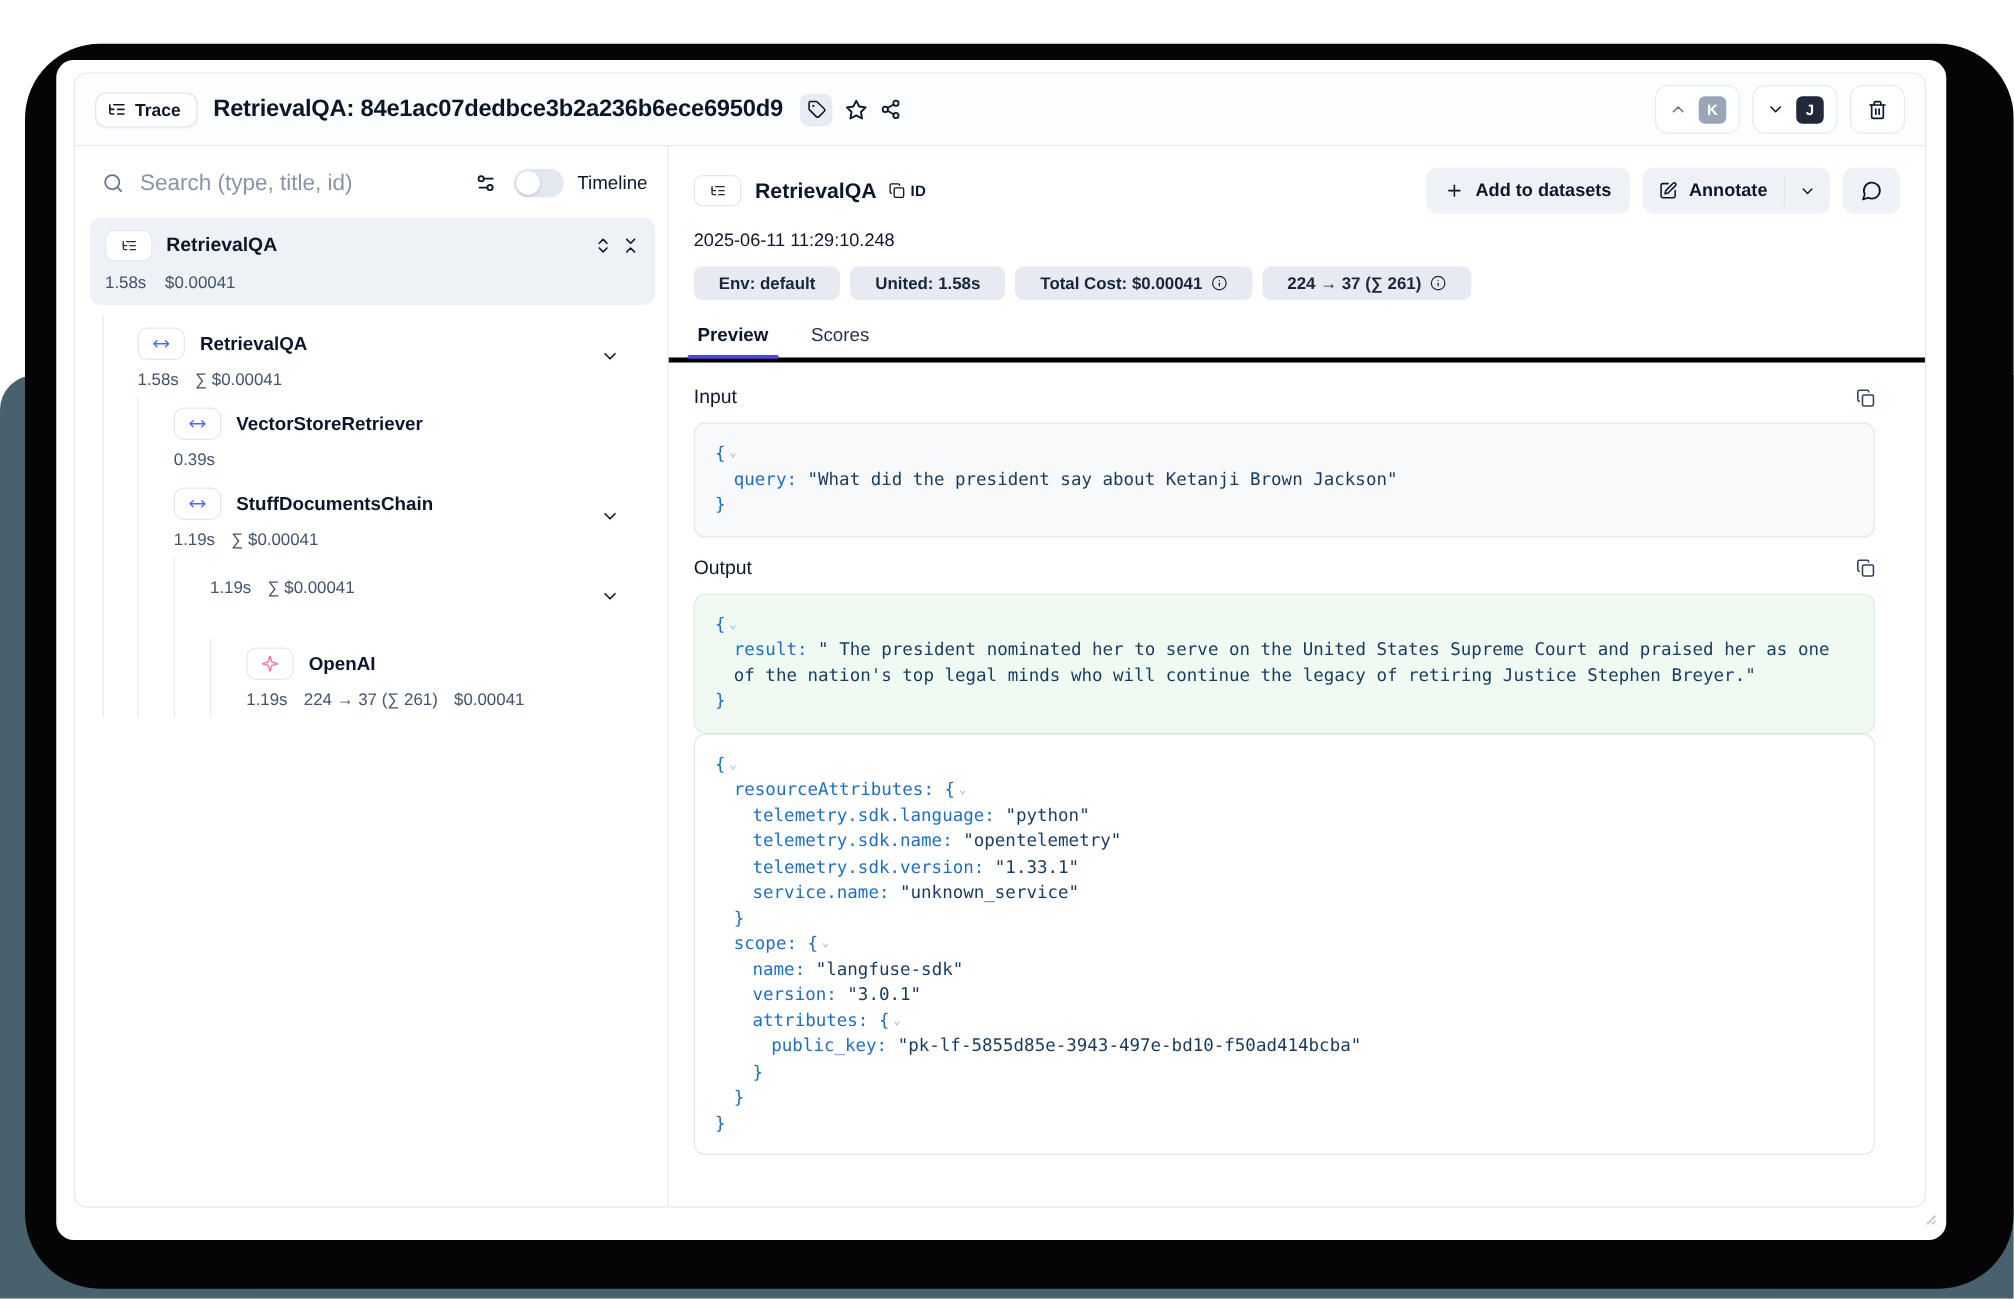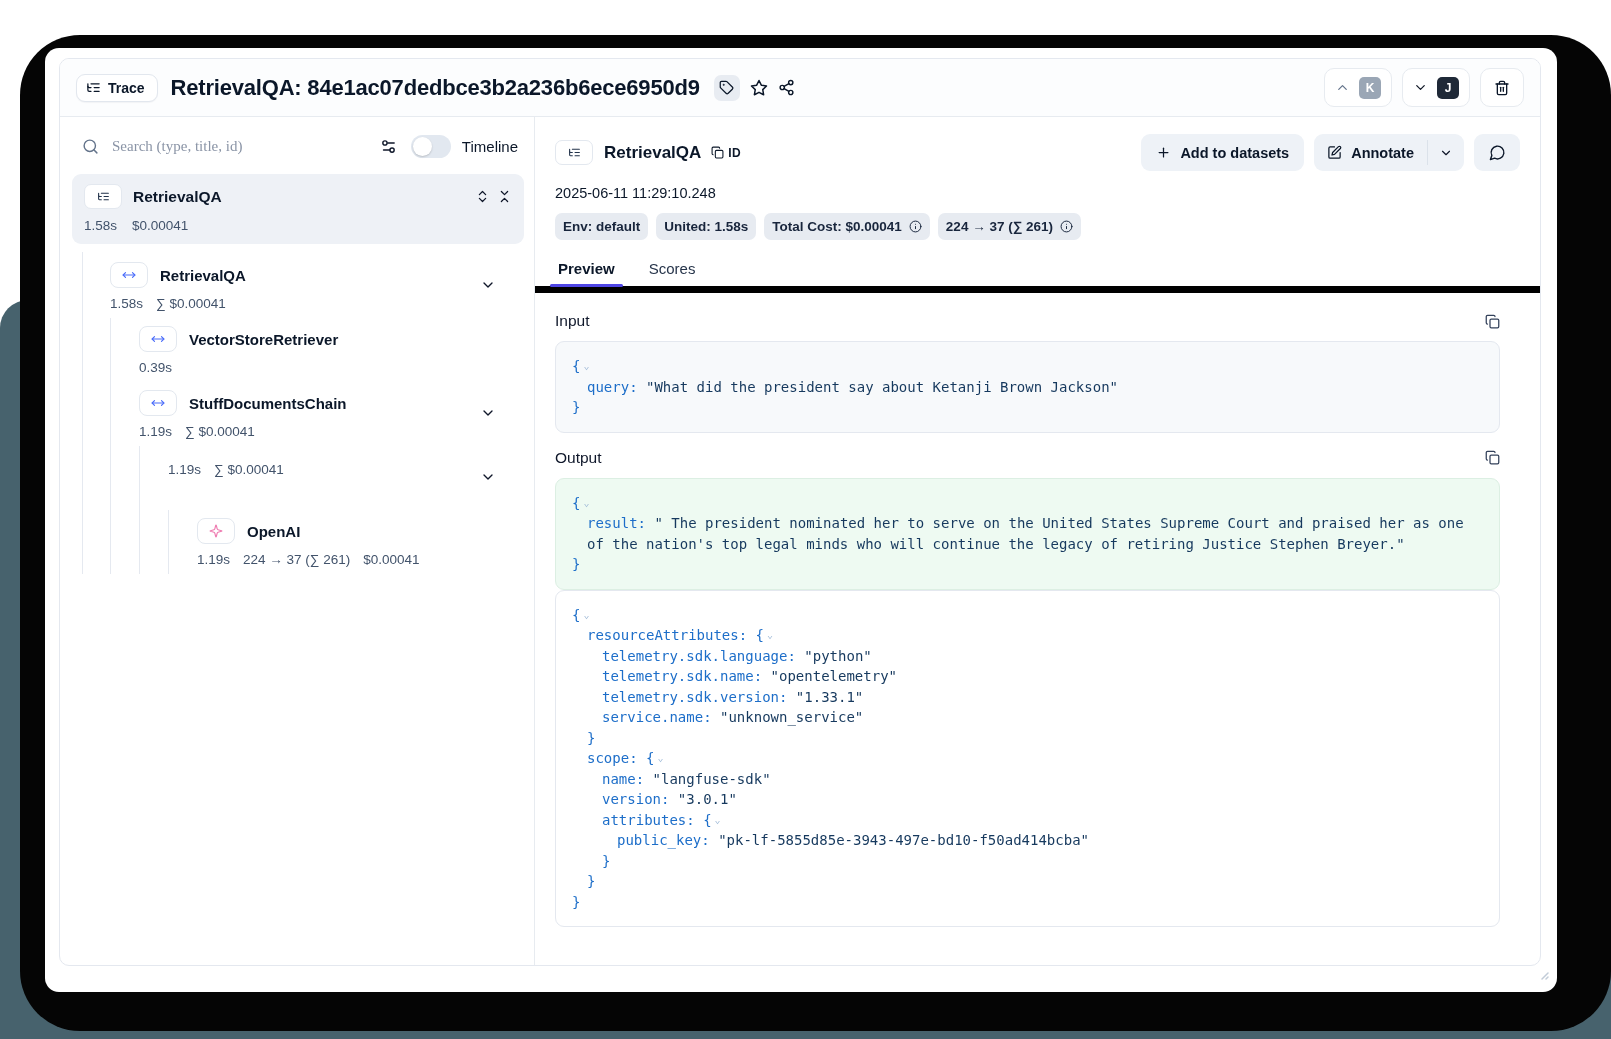--- a/index.html
+++ b/index.html
@@ -15,39 +15,39 @@
   .resize-handle{position:absolute;right:8px;bottom:12px;color:#c2ccd8}
 
   
   .card{position:absolute;left:14px;top:10px;right:16px;bottom:26px;border:1px solid #e4e8ef;border-radius:10px;
         background:#fff;display:flex;flex-direction:column;overflow:hidden}
 
   
   .app-header{height:57px;flex:0 0 57px;display:flex;align-items:center;padding:0 16px;border-bottom:1px solid #e7ebf0;background:#fcfdfe}
   .trace-pill{display:flex;align-items:center;gap:7px;padding:5px 12px 5px 9px;border:1px solid #e2e7ee;border-radius:9px;
               background:#fff;box-shadow:0 1px 1px rgba(15,23,42,.04);font-weight:700;font-size:14px;color:#0b1729}
-  .app-title{font-size:22px;font-weight:700;margin-left:13px;letter-spacing:-.2px;white-space:nowrap}
+  .app-title{font-size:19px;font-weight:700;margin-left:13px;letter-spacing:-.2px;white-space:nowrap}
   .hdr-ic{margin-left:10px;color:#0b1729;cursor:pointer;display:flex;align-items:center;justify-content:center}
   .tag-chip{background:#e8ecf2;border-radius:7px;width:26px;height:26px;margin-left:14px}
   .hdr-right{margin-left:auto;display:flex;gap:10px;align-items:center}
   .nav-btn{display:flex;align-items:center;gap:9px;border:1px solid #e7ebf0;border-radius:10px;background:#fff;height:37px;padding:0 10px}
   .key{width:22px;height:22px;border-radius:5px;color:#fff;font-size:12px;font-weight:700;display:flex;align-items:center;justify-content:center}
   .key-k{background:#9aa6b5}.key-j{background:#1f2937}
   .chev-muted{color:#64748b}.chev-dark{color:#111827}
   .trash-btn{border:1px solid #e7ebf0;border-radius:10px;background:#fff;width:42px;height:37px;display:flex;align-items:center;justify-content:center;color:#0b1729}
 
   
   .app-body{flex:1;display:flex;min-height:0}
   .left-panel{width:475px;flex:0 0 475px;border-right:1px solid #e7ebf0;padding:12px 10px 0 12px;box-sizing:border-box}
   .right-panel{flex:1;display:flex;flex-direction:column;min-width:0}
 
   
   .search-row{display:flex;align-items:center;padding:6px 6px 14px 10px}
   .search-ic{color:#64748b;margin-right:11px}
-  .search-input{flex:1;border:none;outline:none;font-size:15px;color:#701a75;background:transparent;font-family:Liberation Serif, serif}
+  .search-input{flex:1;border:none;outline:none;font-size:18px;color:#701a75;background:transparent;font-family:Liberation Sans, sans-serif}
   .search-input::placeholder{color:#8a94a6}
   .sliders-ic{color:#0f172a;margin:0 14px 0 6px}
   .toggle{width:40px;height:23px;border-radius:999px;background:#e2e8f0;position:relative;flex:0 0 40px}
   .toggle .knob{position:absolute;left:2px;top:2px;width:19px;height:19px;border-radius:50%;background:#fff;box-shadow:0 1px 2px rgba(0,0,0,.18)}
   .timeline-lbl{font-size:15px;font-weight:500;margin-left:11px}
 
   
   .sel-row{background:#eef1f6;border-radius:9px;padding:10px 12px 11px;margin:2px 0 8px}
   .sel-r1{display:flex;align-items:center}
   .mini-pill{display:flex;align-items:center;justify-content:center;border:1px solid #e3e8ef;border-radius:7px;background:#fff;
@@ -78,25 +78,25 @@
   .actions{margin-left:auto;display:flex;gap:10px;align-items:flex-end}
   .btn-soft{background:#eef2f7;border:none;border-radius:9px;height:37px;padding:0 15px;font-size:14.5px;font-weight:600;color:#0b1729;
             display:flex;align-items:center;gap:9px;font-family:"Liberation Sans",sans-serif;cursor:pointer}
   .split{display:flex;align-items:stretch;background:#eef2f7;border-radius:9px;height:37px}
   .split-main{display:flex;align-items:center;gap:9px;padding:0 13px;font-size:14.5px;font-weight:600;cursor:pointer}
   .split-div{width:1px;background:#dbe2ea;margin:6px 0}
   .split-chev{display:flex;align-items:center;padding:0 11px;cursor:pointer;color:#0f172a}
   .chat-btn{width:46px;justify-content:center;padding:0}
   .rp-date{margin-top:14px;font-size:14.5px;color:#0b1729}
   .rp-badges{margin-top:12px;display:flex;gap:8px}
-  .pill{background:#e7ebf1;border-radius:7px;padding:6px 8px;font-size:13.5px;font-weight:600;color:#18253c;display:flex;align-items:center;gap:7px}
+  .pill{background:#e7ebf1;border-radius:7px;padding:6px 20px;font-size:13.5px;font-weight:600;color:#18253c;display:flex;align-items:center;gap:7px}
   .pill .ico{stroke-width:1.8}
 
   
-  .tabs{margin-top:15px;display:flex;gap:32px;padding:0 22px;border-bottom:7px solid #000000}
+  .tabs{margin-top:15px;display:flex;gap:32px;padding:0 22px;border-bottom:4px solid #000000}
   .tab{padding:5px 1px 9px;font-size:15px;position:relative;cursor:pointer}
   .tab-active{font-weight:600;color:#0b1729}
   .tab-active::after{content:"";position:absolute;left:-7px;right:-7px;bottom:-1px;height:3px;background:#4f46e5;border-radius:2px}
   .tab-idle{font-weight:500;color:#26344a}
 
   
   .rp-scroll{flex:1;overflow:hidden;padding:6px 40px 0 20px}
   .sec-head{display:flex;align-items:center;justify-content:space-between;margin-top:16px;margin-bottom:11px}
   .sec-head.tight{margin-top:13px}
   .sec-head.loose{margin-top:28px}

